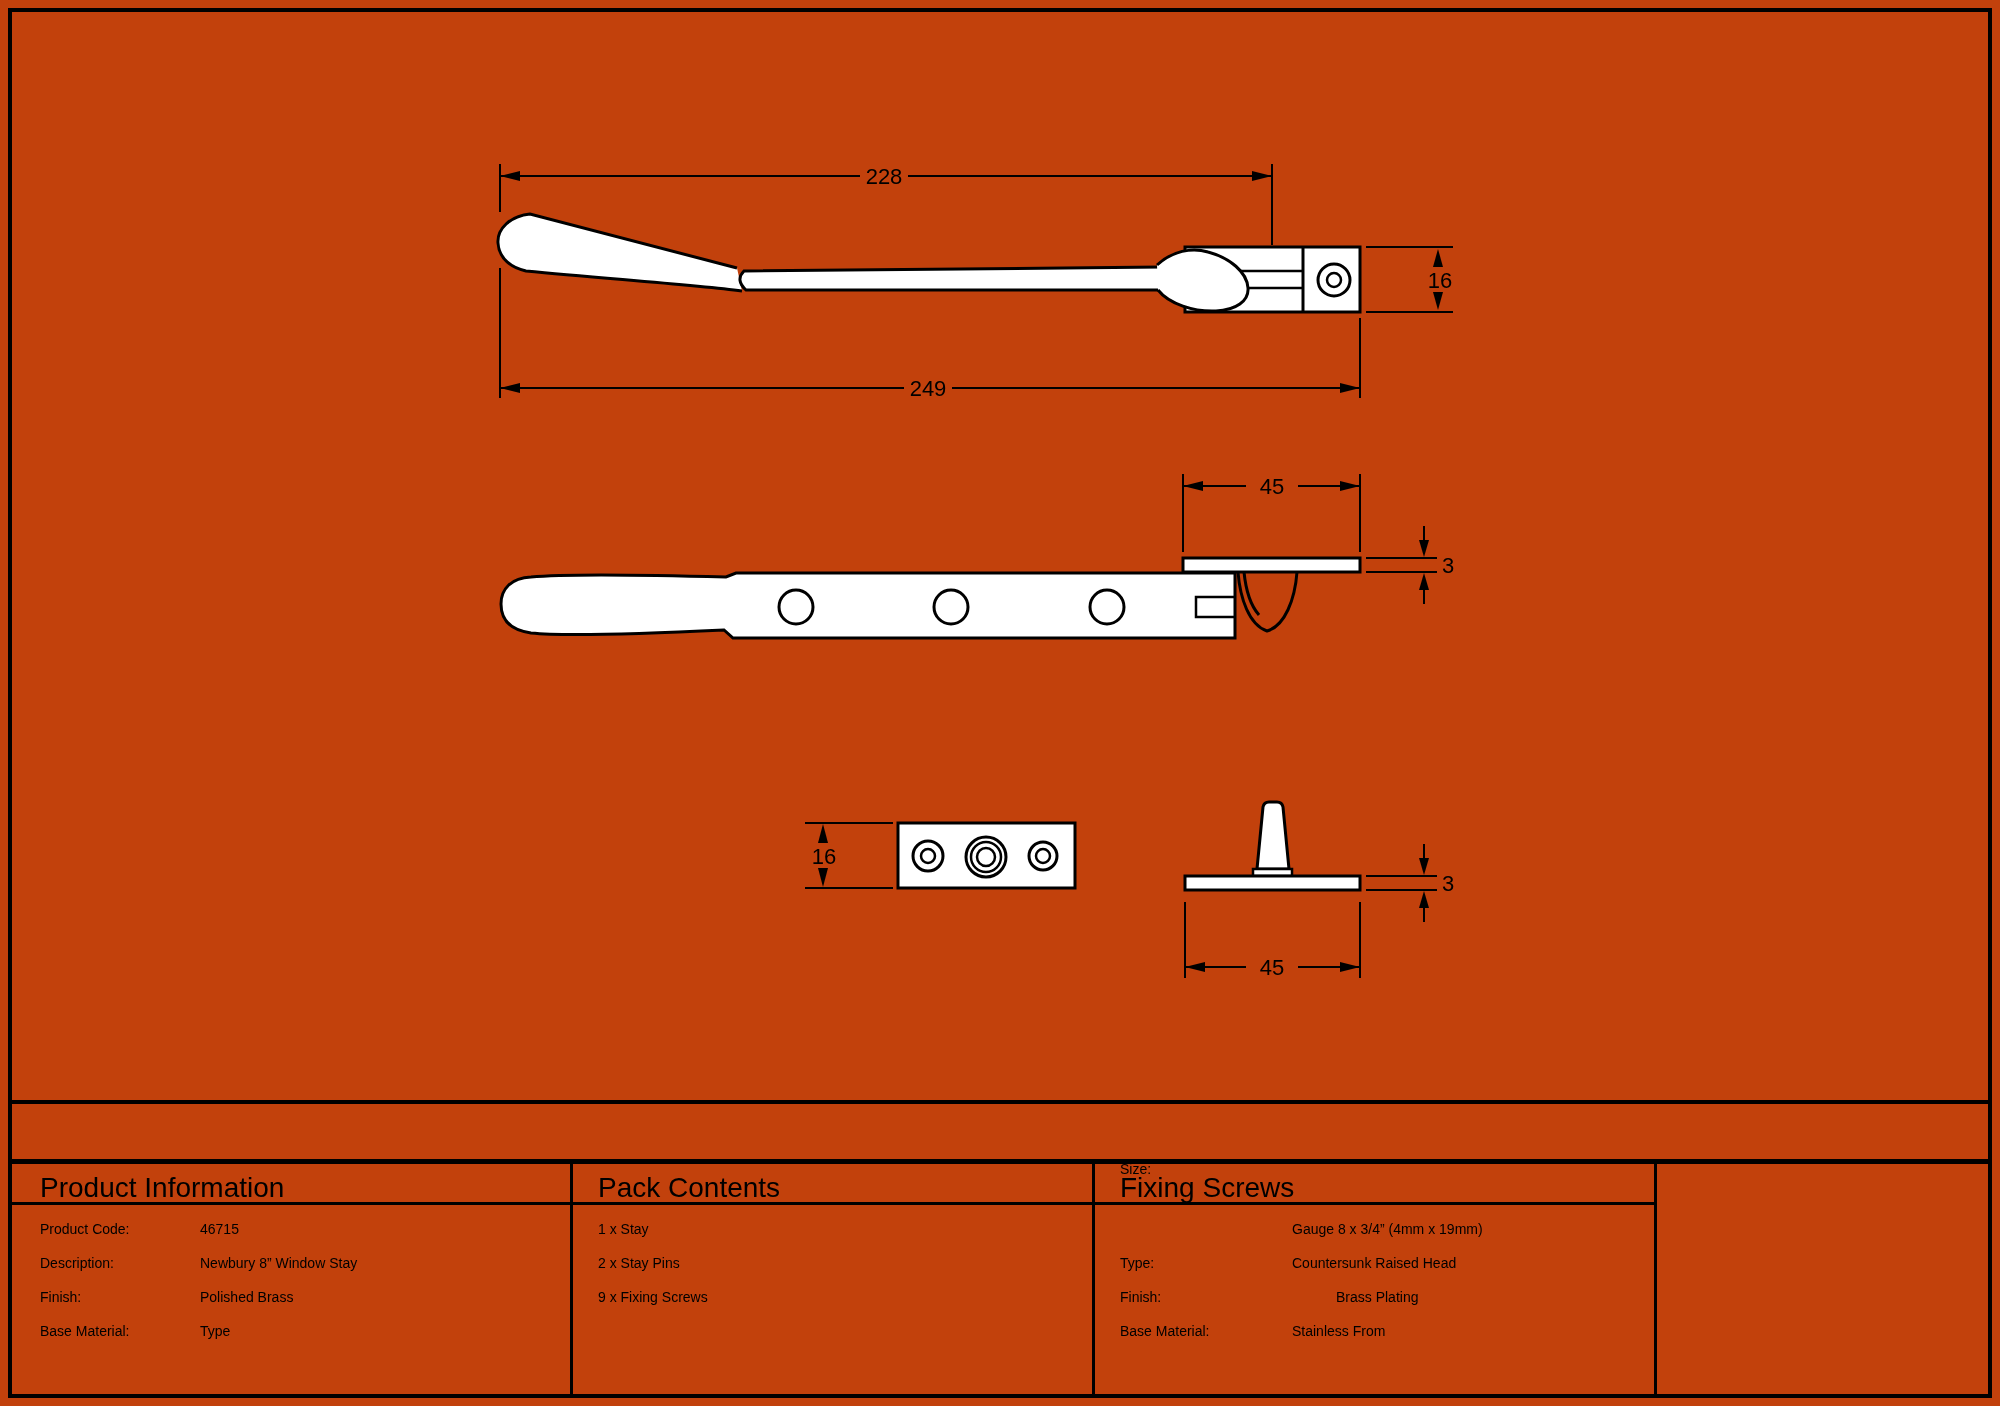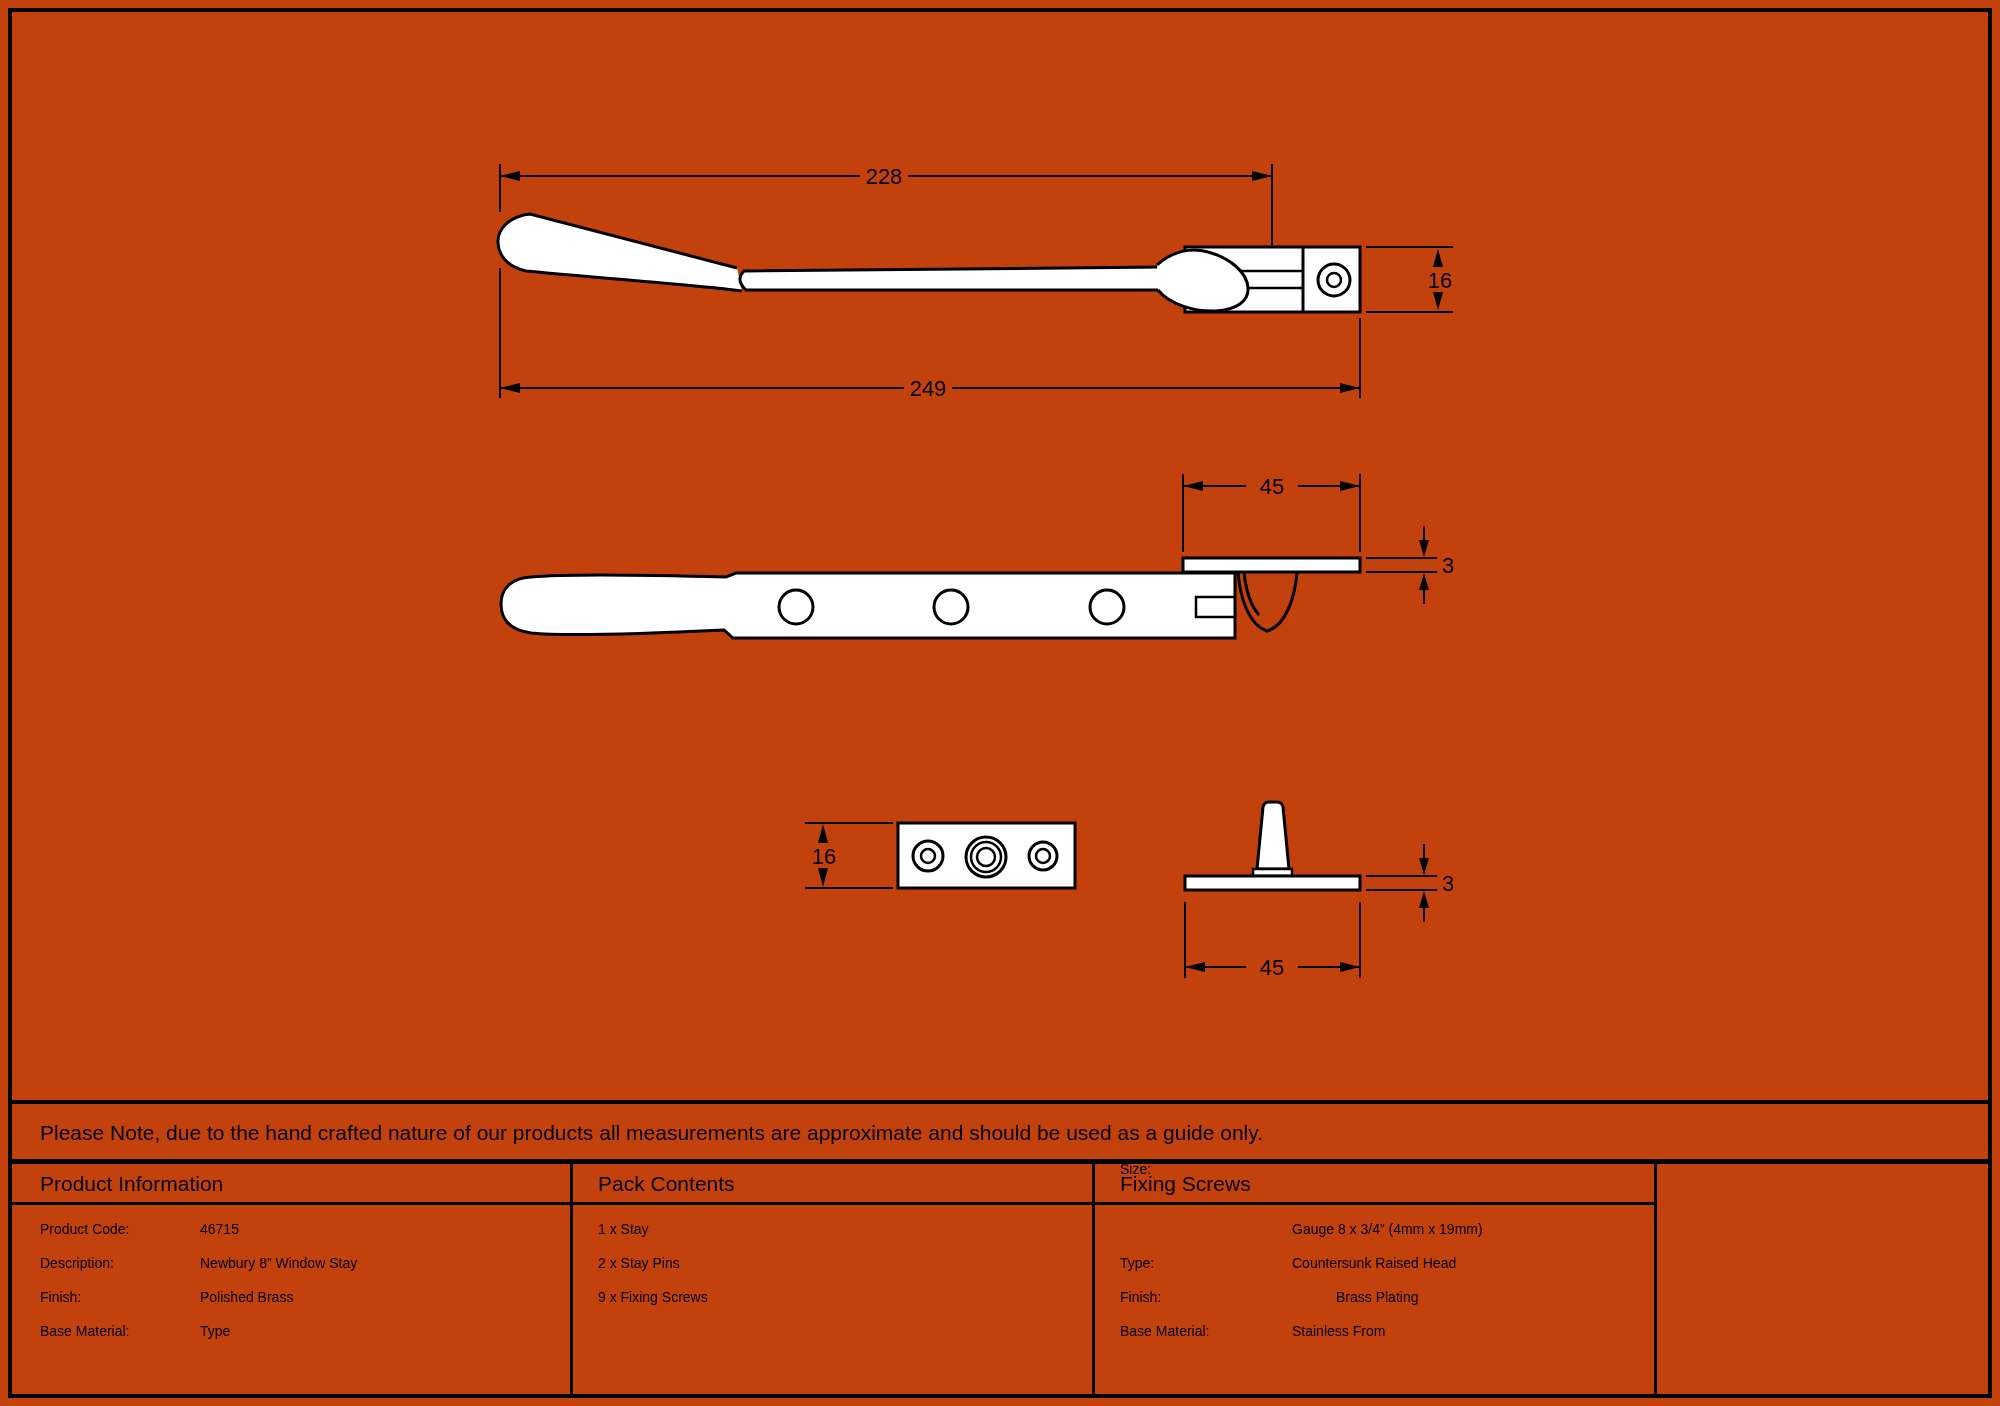--- a/index.html
+++ b/index.html
@@ -6,21 +6,21 @@
   #sheet{position:relative;width:2000px;height:1406px;background:#c2410c;overflow:hidden;
          font-family:"Liberation Sans", sans-serif;color:#000;}
   .abs{position:absolute;}
   
   #page-border{left:8px;top:8px;width:1984px;height:1390px;border:4px solid #000;box-sizing:border-box;}
   
   .hline{background:#000;height:4px;}
   .vline{background:#000;width:3px;}
   
   .note-text{font-size:21px;white-space:nowrap;}
-  .th{font-size:21px;font-weight:400;white-space:nowrap;}
+  .th{font-size:28px;font-weight:400;white-space:nowrap;}
   .cell{font-size:14px;white-space:nowrap;}
   svg{position:absolute;left:0;top:0;}
   svg text{font-family:"Liberation Sans", sans-serif;font-size:22px;fill:#000;}
   
   .logo-fromthe{font-family:"Liberation Serif", serif;font-size:21px;}
   .logo-anvil{font-family:"Liberation Serif", serif;font-size:78px;line-height:0.9;}
   .logo-reg{font-family:"Liberation Serif", serif;font-size:17px;}
   .logo-diamond{font-size:19px;}
   .logo-url{font-family:"Liberation Serif", serif;font-style:italic;font-size:24px;
             width:250px;text-align:center;letter-spacing:0.5px;}
@@ -162,21 +162,20 @@
   </svg>
 
   <div class="abs" id="page-border"></div>
   <div class="abs hline" style="left:8px;top:1100px;width:1984px;"></div>
   <div class="abs hline" style="left:8px;top:1159px;width:1984px;height:5px;"></div>
   <div class="abs hline" style="left:8px;top:1202px;width:1649px;height:3px;"></div>
   <div class="abs vline" style="left:570px;top:1164px;height:230px;"></div>
   <div class="abs vline" style="left:1092px;top:1164px;height:230px;"></div>
   <div class="abs vline" style="left:1654px;top:1164px;height:230px;"></div>
 
-  <div class="abs note-text" style="left:40px;top:1121px;">Please Note, due to the hand crafted nature of our products all measurements are approximate and should be used as a guide only.</div>
 
   <div class="abs th" style="left:40px;top:1172px;">Product Information</div>
   <div class="abs th" style="left:598px;top:1172px;">Pack Contents</div>
   <div class="abs th" style="left:1120px;top:1172px;">Fixing Screws</div>
 
   <div class="abs cell" style="left:40px;top:1221px;">Product Code:</div>
   <div class="abs cell" style="left:200px;top:1221px;">46715</div>
   <div class="abs cell" style="left:40px;top:1255px;">Description:</div>
   <div class="abs cell" style="left:200px;top:1255px;">Newbury 8” Window Stay</div>
   <div class="abs cell" style="left:40px;top:1289px;">Finish:</div>

